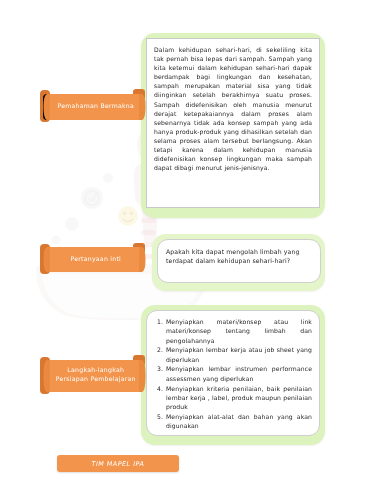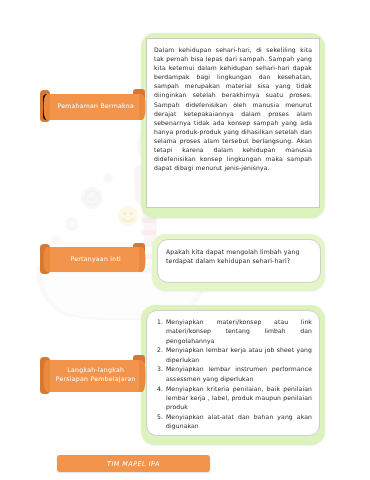--- a/index.html
+++ b/index.html
@@ -117,21 +117,20 @@
   
   .footer-pill {
     position: absolute;
     left: 57px;
     top: 455px;
     width: 122px;
     height: 17px;
     background: #f2944b;
     border-radius: 3px;
     box-shadow: 0 1px 2px rgba(0,0,0,0.13);
-    padding-left: 31px;
   }
   .footer-pill .footer-label {
     position: absolute;
     inset: 0;
     display: flex;
     align-items: center;
     justify-content: center;
     color: #ffffff;
     font-size: 6.4px;
     font-style: italic;

